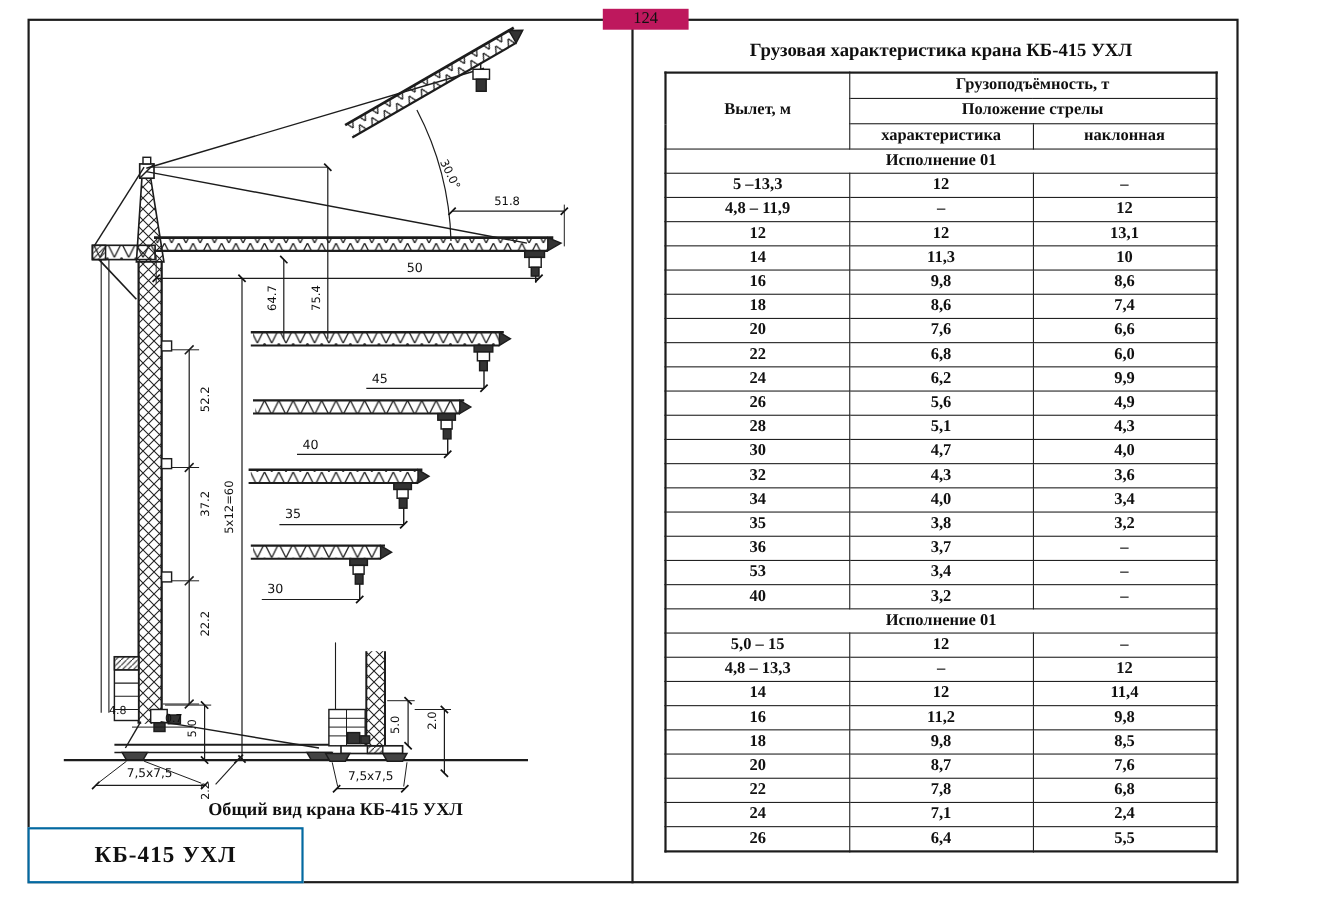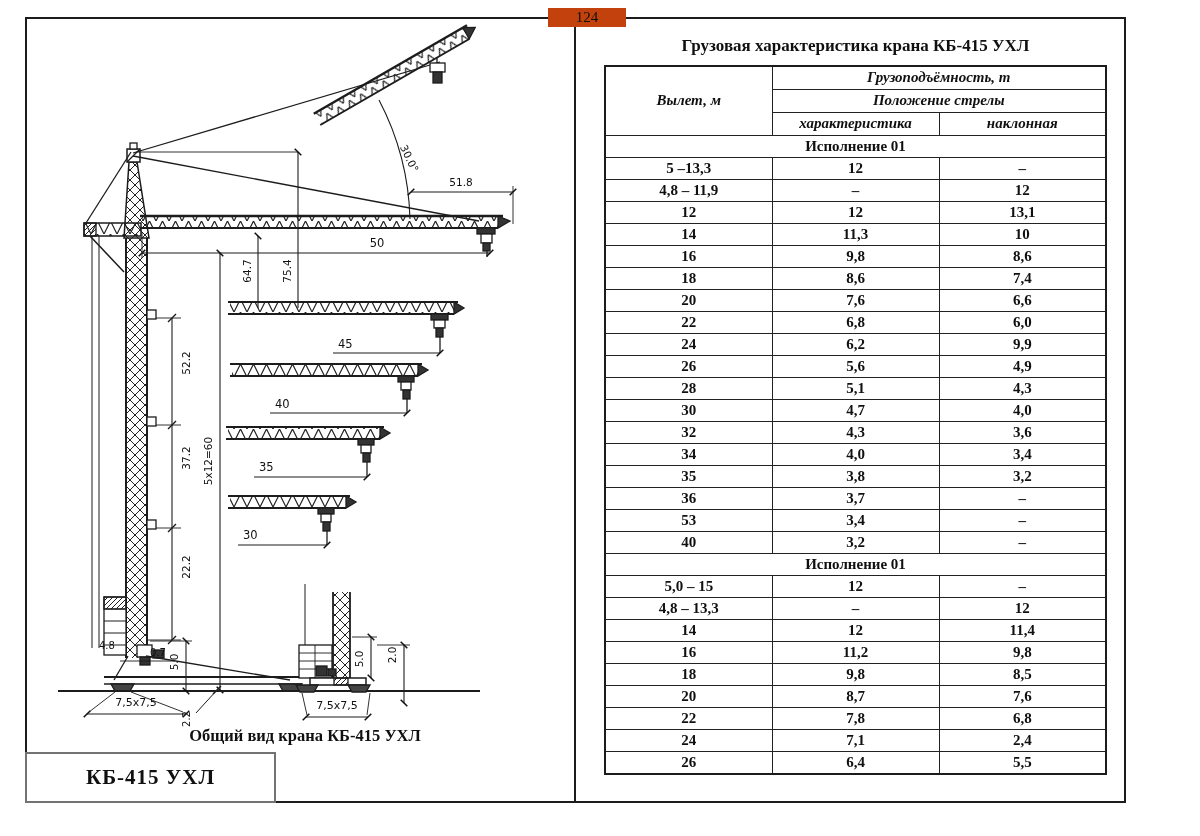--- a/index.html
+++ b/index.html
@@ -1,26 +1,26 @@
 <!DOCTYPE html>
 <html><head>
 <meta charset="utf-8">
 <style>
   html,body{margin:0;padding:0;background:#fff;}
   body{width:1200px;height:836px;position:relative;font-family:"Liberation Serif",serif;color:#101010;overflow:hidden;}
   .frame{position:absolute;left:25px;top:17px;width:1101px;height:786px;border:2px solid #1c1c1c;box-sizing:border-box;}
   .divider{position:absolute;left:574px;top:17px;width:2px;height:786px;background:#1c1c1c;}
-  .pagenum{position:absolute;left:548px;top:8px;width:78px;height:19px;background:#c2410c;text-align:center;font-size:15px;line-height:19px;}
-  .stamp{position:absolute;left:25px;top:752px;width:251px;height:51px;border:2px solid #737373;box-sizing:border-box;
+  .pagenum{position:absolute;left:548px;top:8px;width:78px;height:19px;background:#be185d;text-align:center;font-size:15px;line-height:19px;}
+  .stamp{position:absolute;left:25px;top:752px;width:251px;height:51px;border:2px solid #0369a1;box-sizing:border-box;
          display:flex;align-items:center;justify-content:center;font-size:21px;font-weight:bold;letter-spacing:1px;background:#fff;}
   .table-area{position:absolute;left:604px;top:36px;width:503px;}
   .tbl-title{text-align:center;font-weight:bold;font-size:17px;margin:0 0 9px 0;}
   table.cap{width:100%;border-collapse:collapse;table-layout:fixed;font-weight:bold;font-size:15px;text-align:center;}
   table.cap td{border:1.5px solid #222;padding:0 2px;height:21px;line-height:1.05;overflow:hidden;}
-  table.cap td.hrow{height:22px;font-style:italic;}
+  table.cap td.hrow{height:22px;}
   table.cap{border:2px solid #1c1c1c;}
   svg text{font-family:"DejaVu Sans",sans-serif;fill:#101010;}
   svg .cap-text{font-family:"Liberation Serif",serif;font-weight:bold;}
 </style>
 </head>
 <body>
 
 <div class="frame"></div>
 <div class="divider"></div>
 <div class="pagenum">124</div>

